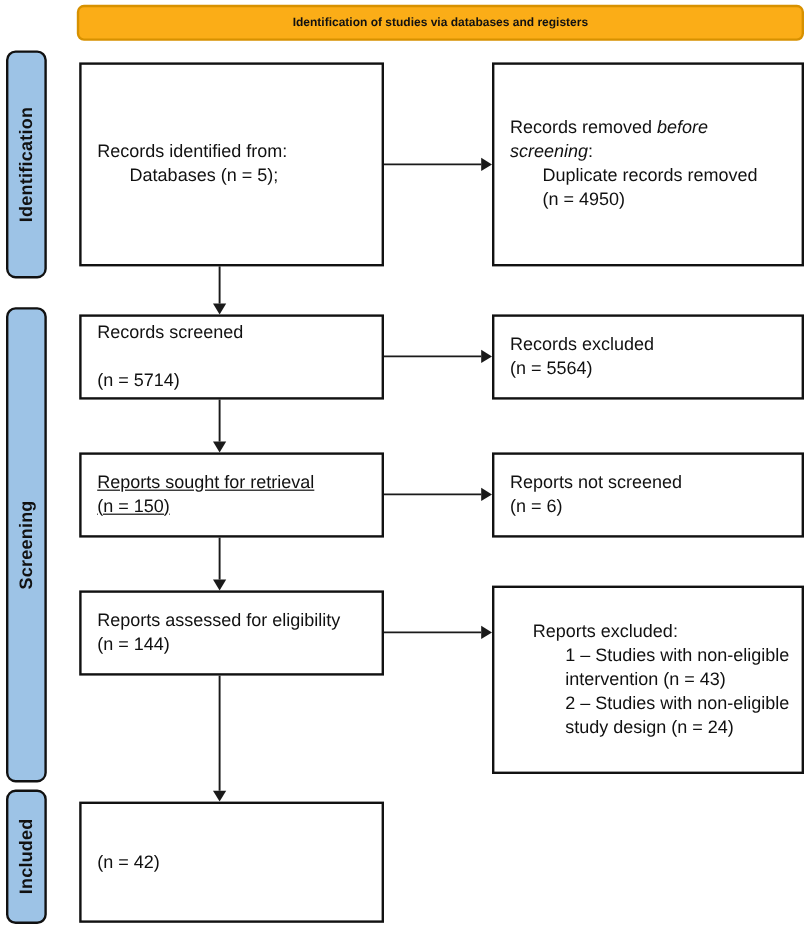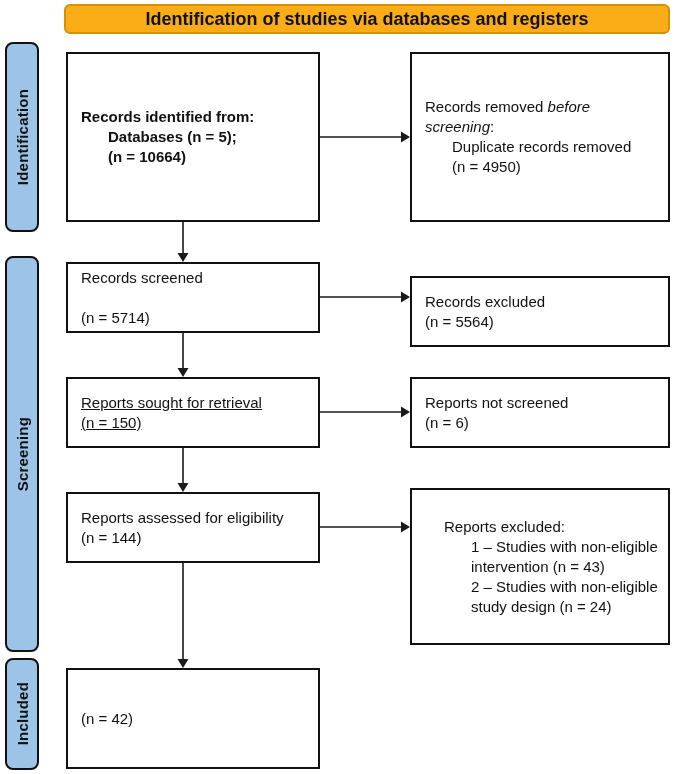--- a/index.html
+++ b/index.html
@@ -20,21 +20,21 @@
     position: absolute;
     left: 64px; top: 4px;
     width: 606px; height: 30px;
     box-sizing: border-box;
     background: #FBAD17;
     border: 2px solid #D79100;
     border-radius: 6px;
     display: flex;
     align-items: center;
     justify-content: center;
-    font-size: 18px;
+    font-size: 10px;
     font-weight: bold;
     color: #111111;
   }
   
   .stage {
     position: absolute;
     left: 5px;
     width: 34px;
     box-sizing: border-box;
     background: #9DC3E6;
@@ -66,27 +66,27 @@
     flex-direction: column;
     justify-content: center;
     padding: 6px 8px 6px 13px;
     font-size: 15px;
     line-height: 20px;
     color: #111111;
   }
   .fbox .indent { margin-left: 27px; }
   .col-left  { left: 66px;  width: 254px; }
   .col-right { left: 410px; width: 260px; }
-  .b1 { top: 52px;  height: 170px; font-weight: bold; }
+  .b1 { top: 52px;  height: 170px; }
   .b2 { top: 262px; height: 71px; gap: 20px; }
   .b3 { top: 377px; height: 71px; text-decoration: underline; }
   .b4 { top: 492px; height: 71px; }
   .b5 { top: 668px; height: 101px; }
   .r1 { top: 52px;  height: 170px; }
-  .r2 { top: 276px; height: 71px; }
+  .r2 { top: 262px; height: 71px; }
   .r3 { top: 377px; height: 71px; }
   .r4 { top: 488px; height: 157px; padding-left: 32px; }
   .ital { font-style: italic; }
   
   #arrows {
     position: absolute;
     left: 0; top: 0;
     width: 675px; height: 774px;
     pointer-events: none;
   }
@@ -108,21 +108,20 @@
   <div class="stage screening">
     <span>Screening</span>
   </div>
   <div class="stage included">
     <span>Included</span>
   </div>
 
   <div class="fbox col-left b1">
     <div>Records identified from:</div>
     <div class="indent">Databases (n = 5);</div>
-    <div class="indent">(n = 10664)</div>
   </div>
 
   <div class="fbox col-left b2">
     <div>Records screened</div>
     <div>(n = 5714)</div>
   </div>
 
   <div class="fbox col-left b3">
     <div>Reports sought for retrieval</div>
     <div>(n = 150)</div>

